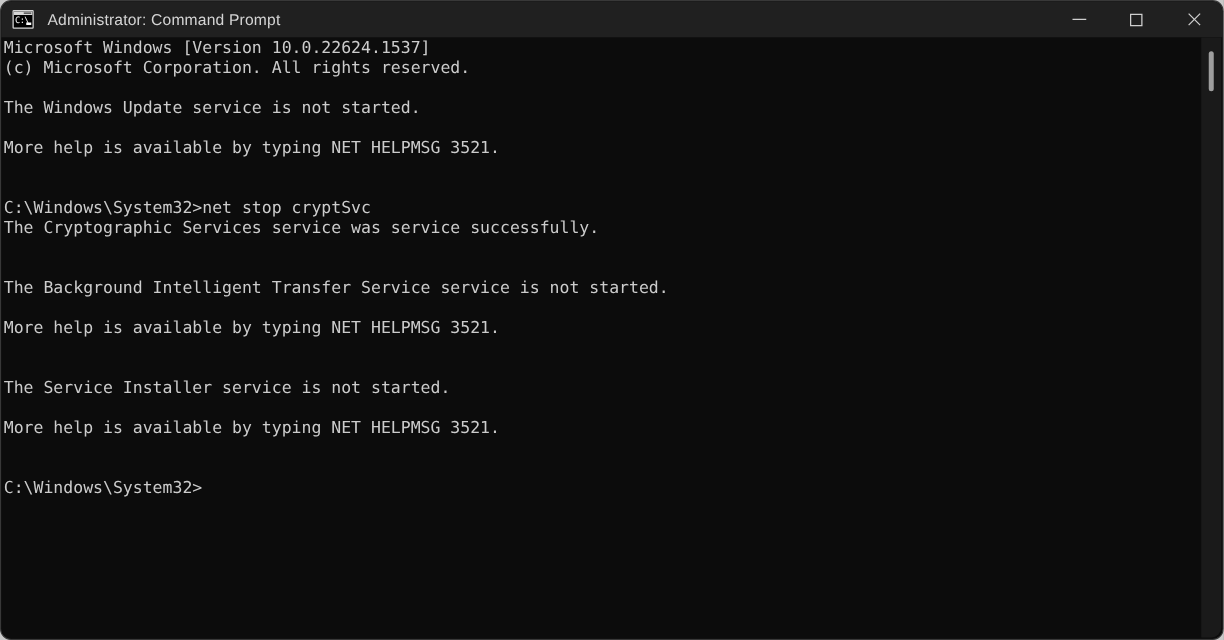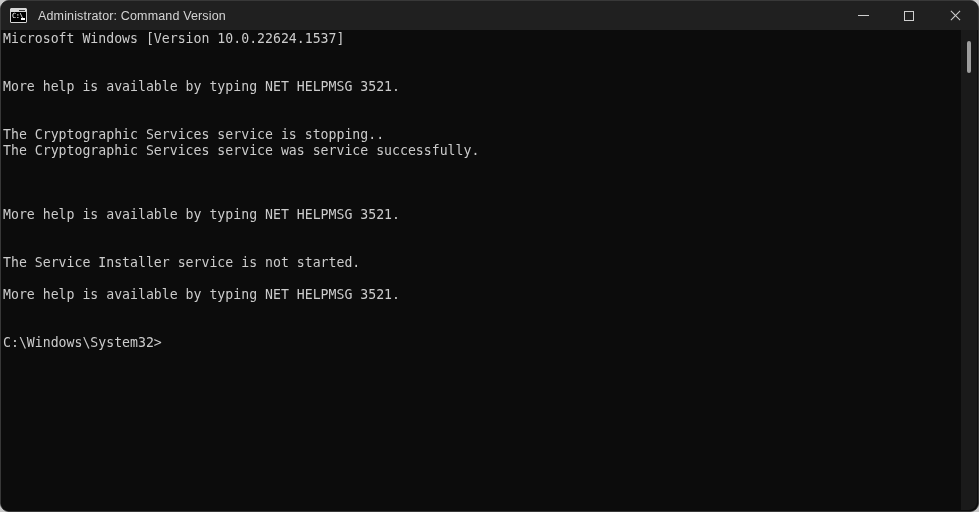--- a/index.html
+++ b/index.html
@@ -213,50 +213,53 @@
 <div id="app">
   <div class="window">
 
     <div class="titlebar">
       <div class="title-left">
         <span class="app-icon">
           <span class="icon-bar"></span>
           <span class="icon-text">C:\</span>
           <span class="icon-cursor"></span>
         </span>
-        <span class="title-text">Administrator: Command Version</span>
+        <span class="title-text">Administrator: Command Prompt</span>
       </div>
 
       <div class="title-spacer"></div>
 
       <div class="win-buttons">
         <div class="win-btn">
           <span class="glyph-min"></span>
         </div>
         <div class="win-btn">
           <span class="glyph-max"></span>
         </div>
         <div class="win-btn">
           <span class="glyph-close"></span>
         </div>
       </div>
     </div>
 
     <div class="terminal">
       <div class="screen" id="screen">
           <div class="line">Microsoft Windows [Version 10.0.22624.1537]</div>
-          <div class="line"></div>
+          <div class="line">(c) Microsoft Corporation. All rights reserved.</div>
+          <div class="line"></div>
+          <div class="line">The Windows Update service is not started.</div>
           <div class="line"></div>
           <div class="line">More help is available by typing NET HELPMSG 3521.</div>
           <div class="line"></div>
           <div class="line"></div>
-          <div class="line">The Cryptographic Services service is stopping..</div>
+          <div class="line">C:\Windows\System32&gt;net stop cryptSvc</div>
           <div class="line">The Cryptographic Services service was service successfully.</div>
           <div class="line"></div>
           <div class="line"></div>
+          <div class="line">The Background Intelligent Transfer Service service is not started.</div>
           <div class="line"></div>
           <div class="line">More help is available by typing NET HELPMSG 3521.</div>
           <div class="line"></div>
           <div class="line"></div>
           <div class="line">The Service Installer service is not started.</div>
           <div class="line"></div>
           <div class="line">More help is available by typing NET HELPMSG 3521.</div>
           <div class="line"></div>
           <div class="line"></div>
           <div class="line">C:\Windows\System32&gt;</div>

